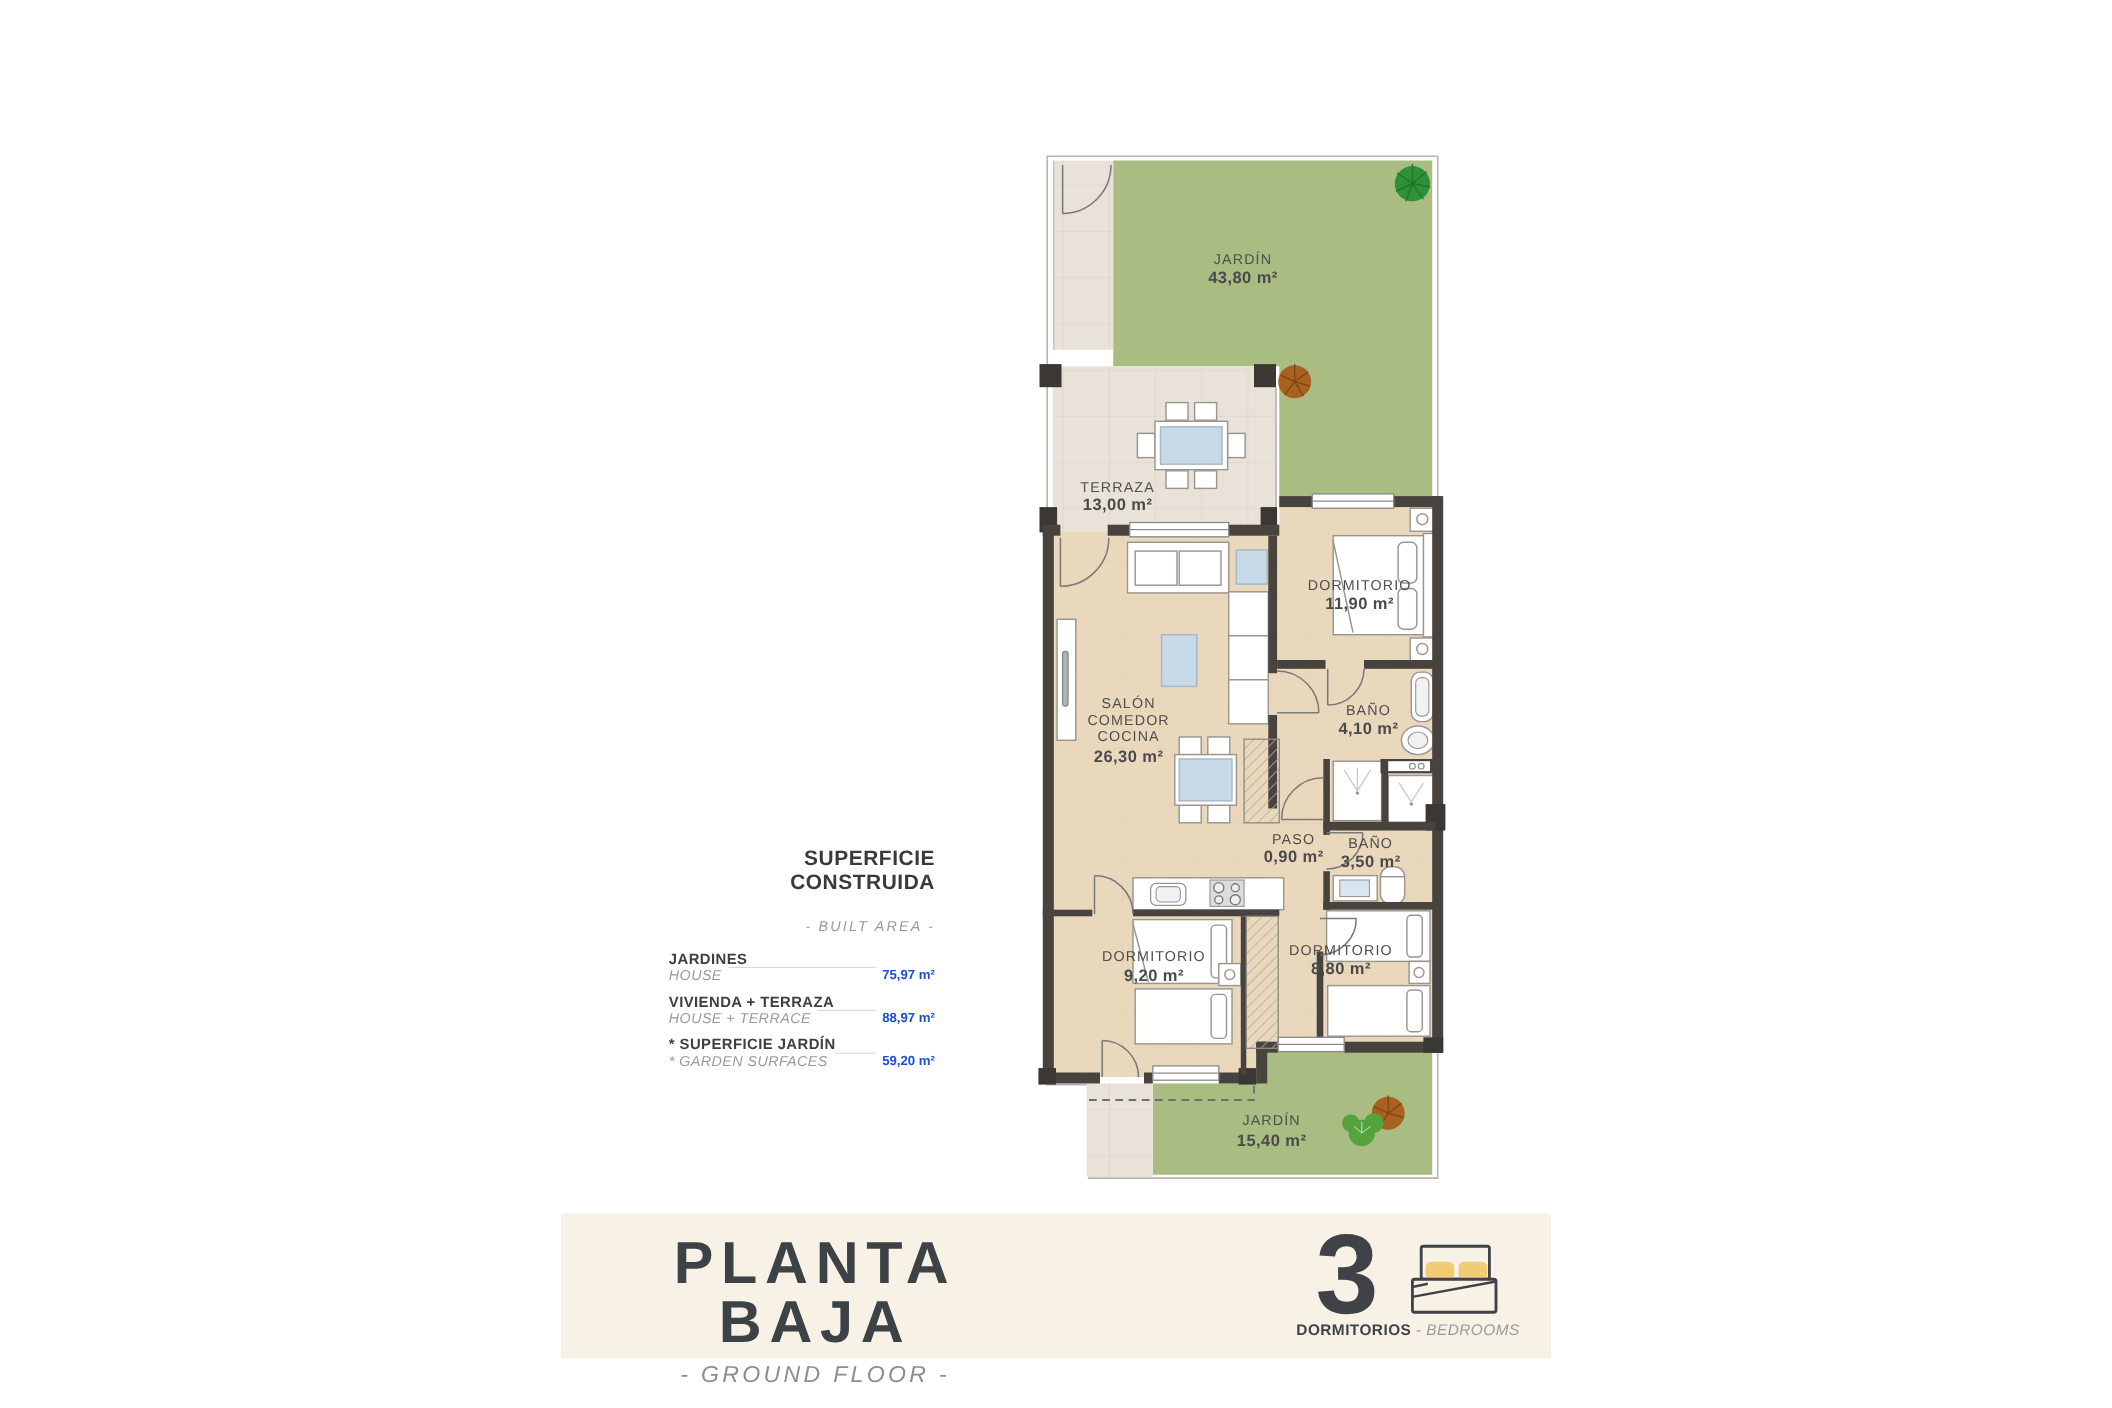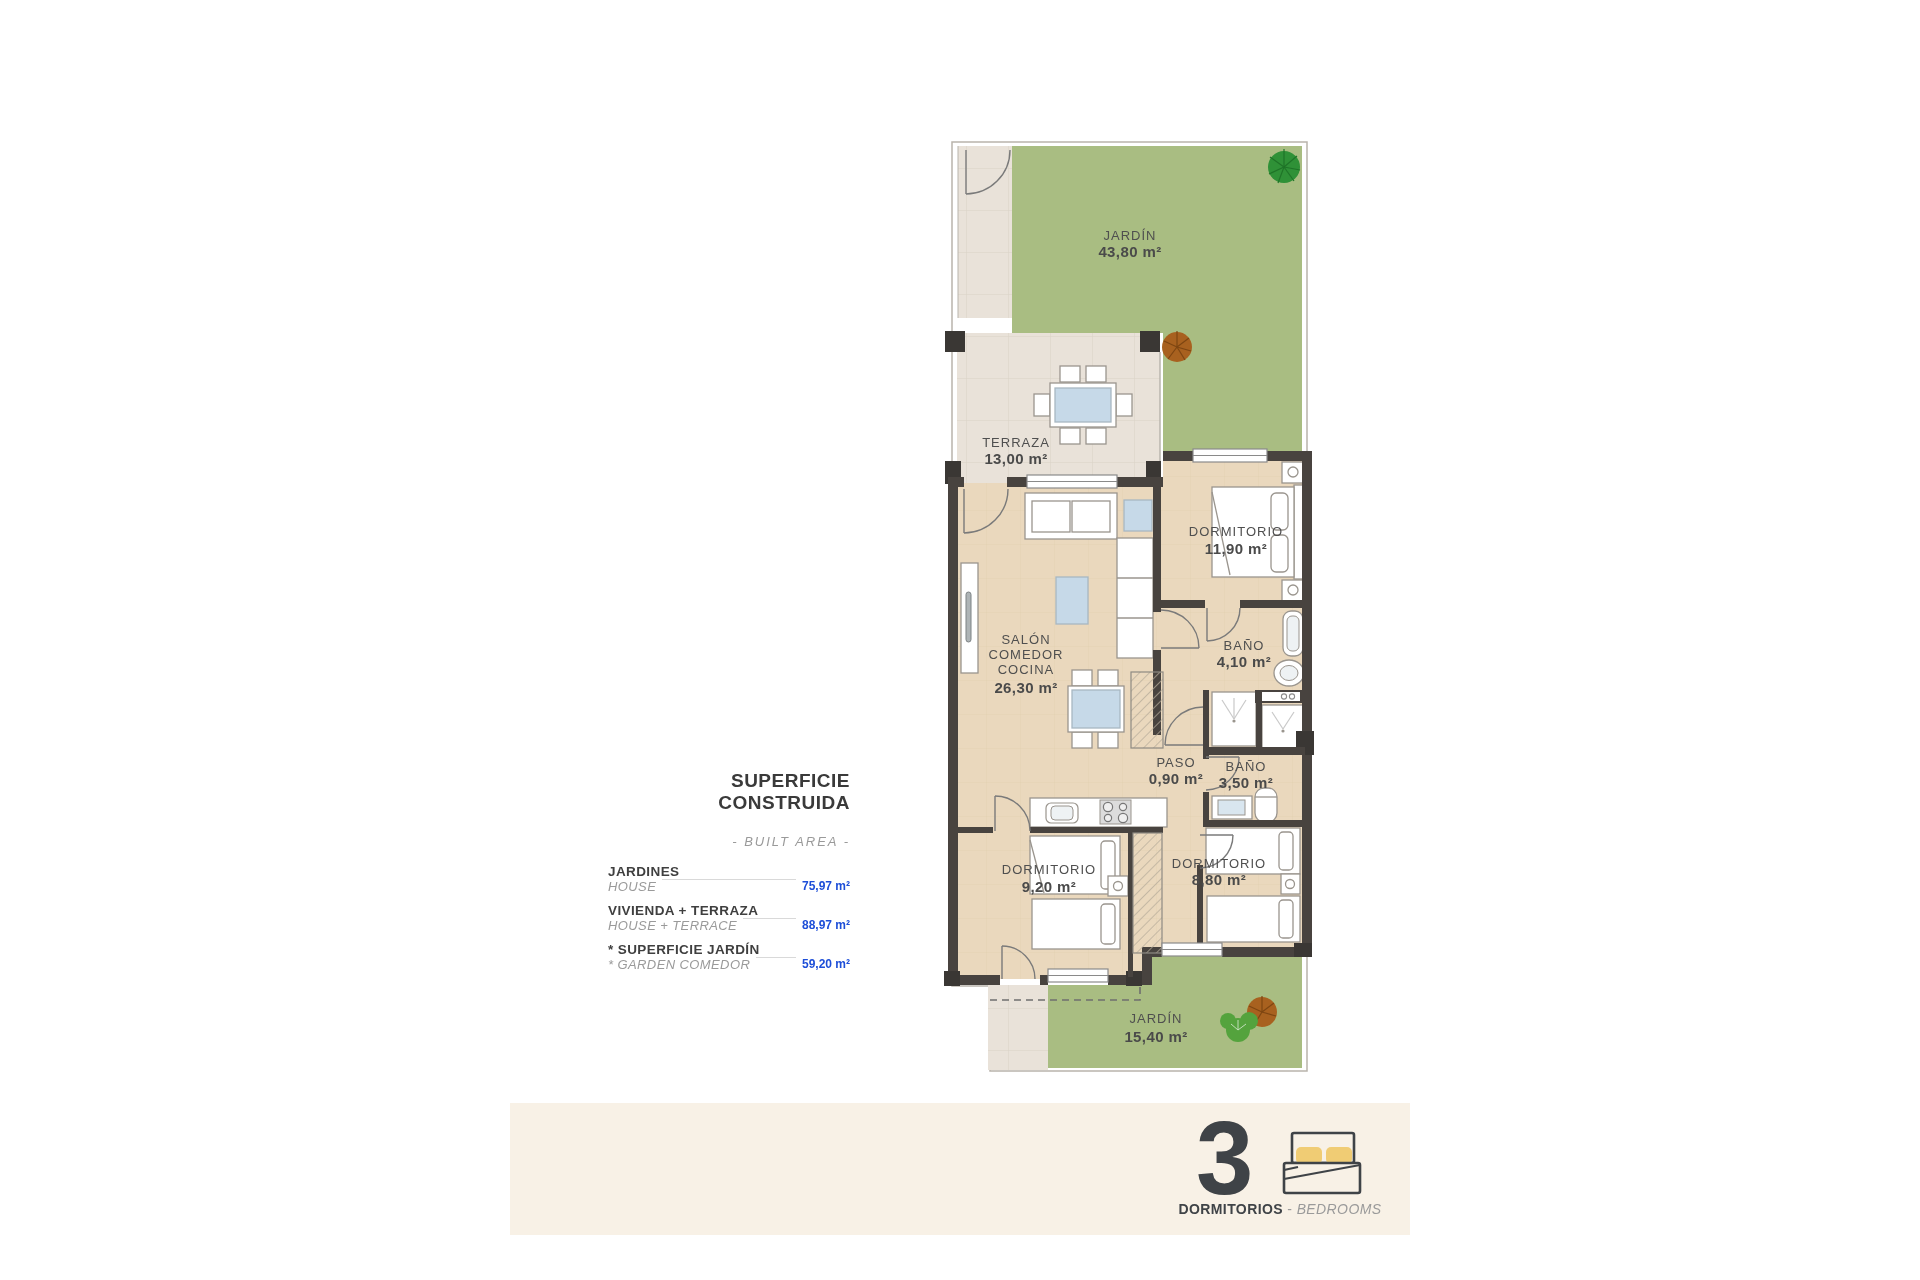--- a/index.html
+++ b/index.html
@@ -64,21 +64,21 @@
         <div class="es">VIVIENDA + TERRAZA</div>
         <div class="line2">
           <span class="en">HOUSE + TERRACE</span>
           <span class="leader"></span>
           <span class="val">88,97 m²</span>
         </div>
       </div>
       <div class="s-row">
         <div class="es">* SUPERFICIE JARDÍN</div>
         <div class="line2">
-          <span class="en">* GARDEN COMEDOR</span>
+          <span class="en">* GARDEN SURFACES</span>
           <span class="leader"></span>
           <span class="val">59,20 m²</span>
         </div>
       </div>
     </div>
   </section>
 
   <div class="notes">
   </div>
 
@@ -419,20 +419,24 @@
 
       <text class="room-name" x="1219" y="868">DORMITORIO</text>
       <text class="room-area" x="1219" y="885">8,80 m²</text>
 
       <text class="room-name" x="1156" y="1023">JARDÍN</text>
       <text class="room-area" x="1156" y="1042">15,40 m²</text>
     </g>
   </svg>
 
   <footer class="footer-bar">
+    <div class="f-title-block">
+      <div class="f-title">PLANTA BAJA</div>
+      <div class="f-sub">- GROUND FLOOR -</div>
+    </div>
     <span class="count">3</span>
     <svg class="bed-icon" width="100" height="70" viewBox="0 0 100 70">
       <rect x="24" y="3" width="62" height="30" rx="2" fill="#f8f1e6" stroke="#3f4347" stroke-width="2.6"></rect>
       <rect x="28" y="17" width="26" height="17" rx="5" fill="#f0cc74"></rect>
       <rect x="58" y="17" width="26" height="17" rx="5" fill="#f0cc74"></rect>
       <rect x="16" y="33" width="76" height="30" rx="2" fill="#f8f1e6" stroke="#3f4347" stroke-width="2.6"></rect>
       <line x1="16" y1="49" x2="92" y2="35" stroke="#3f4347" stroke-width="2.2"></line>
       <line x1="16" y1="40" x2="30" y2="37" stroke="#3f4347" stroke-width="2.2"></line>
     </svg>
     <div class="bed-label">

